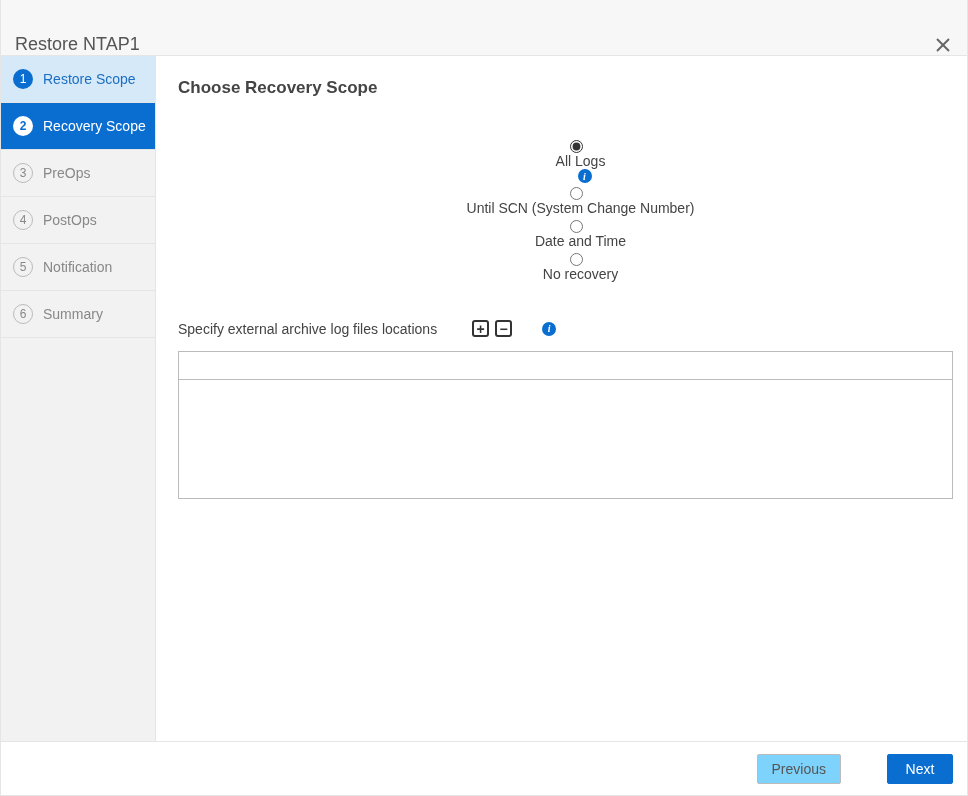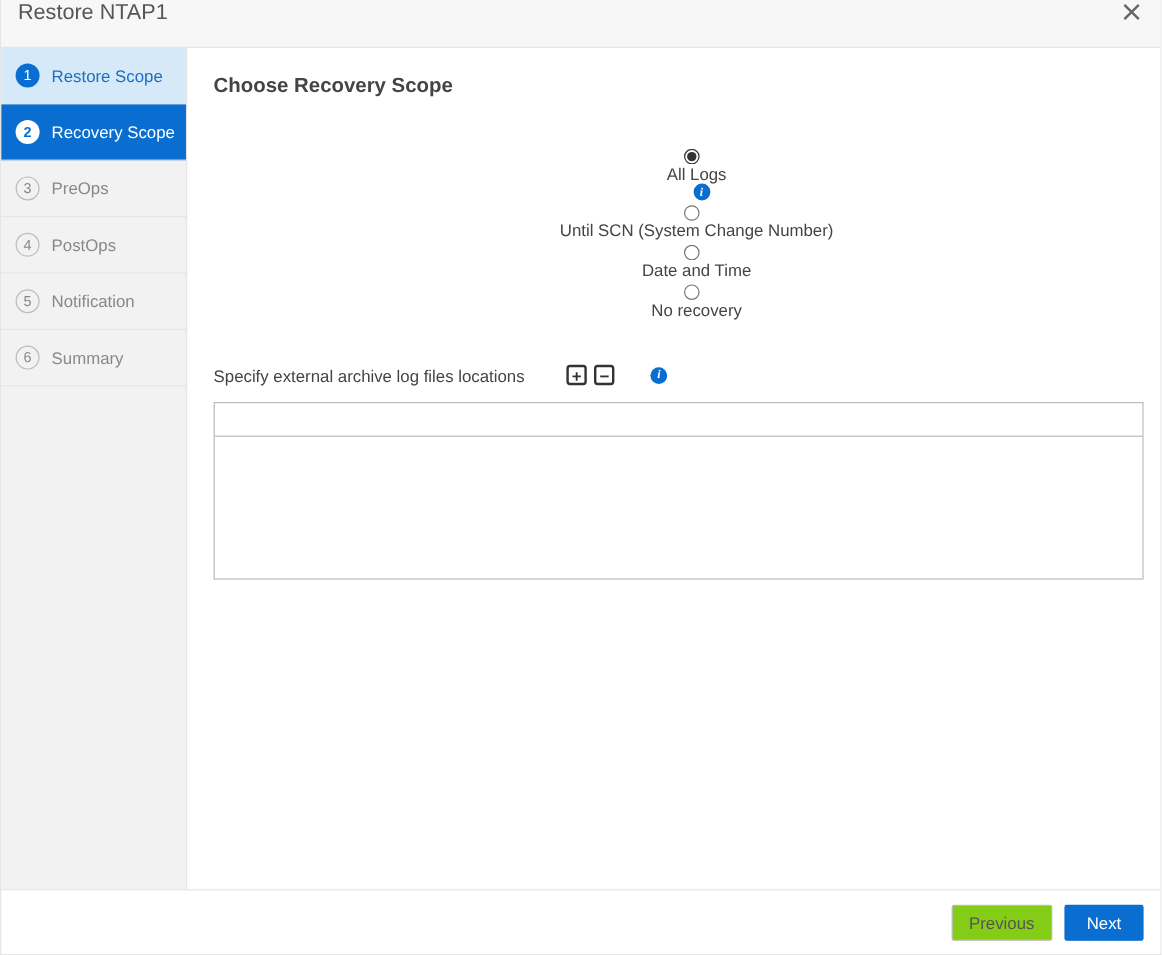--- a/index.html
+++ b/index.html
@@ -1,18 +1,18 @@
 <!DOCTYPE html>
 <html><head>
 <meta charset="utf-8">
 <style>
   * { box-sizing: border-box; margin: 0; padding: 0; }
   html, body { width: 968px; height: 796px; font-family: "Segoe UI", Arial, sans-serif; background: #fff; color: #333; }
   .dialog { width: 968px; height: 796px; display: flex; flex-direction: column; border: 1px solid #e5e5e5; border-top: none; }
-  .titlebar { height: 40px; display: flex; align-items: flex-start; justify-content: space-between; padding: 0 14px; border-bottom: 1px solid #e5e5e5; background: #f7f7f7; }
+  .titlebar { height: 56px; display: flex; align-items: flex-end; justify-content: space-between; padding: 0 14px; border-bottom: 1px solid #e5e5e5; background: #f7f7f7; }
   .titlebar-title { font-size: 18px; color: #555; font-weight: 400; }
   .close-btn { width: 20px; height: 20px; display: flex; align-items: center; justify-content: center; cursor: pointer; color: #666; }
   .close-btn svg { width: 14px; height: 14px; stroke: #666; stroke-width: 2; }
   .body { flex: 1; display: flex; overflow: hidden; }
   .sidebar { width: 157px; background: #f2f2f2; border-right: 1px solid #e5e5e5; }
   .step { height: 47px; display: flex; align-items: center; padding-left: 12px; border-bottom: 1px solid #e5e5e5; cursor: pointer; font-size: 14px; }
   .step .circle { width: 20px; height: 20px; border-radius: 50%; display: flex; align-items: center; justify-content: center; font-size: 12px; margin-right: 10px; }
   .step.completed { background: #d6e9f8; color: #1b6ec2; }
   .step.completed .circle { background: #0a6ed1; color: #fff; }
   .step.active { background: #0a6ed1; color: #fff; }
@@ -27,22 +27,22 @@
   .info-icon { width: 14px; height: 14px; border-radius: 50%; background: #0a6ed1; color: #fff; font-size: 10px; font-weight: bold; display: inline-flex; align-items: center; justify-content: center; margin-left: 8px; font-style: italic; font-family: Georgia, serif; }
   .archive-section { display: flex; align-items: center; gap: 35px; font-size: 14px; color: #444; margin-bottom: 14px; }
   .icon-btn { width: 17px; height: 17px; border-radius: 3px; display: flex; align-items: center; justify-content: center; cursor: pointer; border: 2px solid #333; background: #fff; }
   .icon-btn.plus::before { content: "+"; font-weight: bold; font-size: 14px; line-height: 1; color: #333; }
   .icon-btn.minus::before { content: "−"; font-weight: bold; font-size: 14px; line-height: 1; color: #333; }
   .icon-row { display: flex; align-items: center; gap: 6px; }
   .archive-box { border: 1px solid #bbb; height: 148px; width: 775px; background: #fff; }
   .archive-box .row { height: 28px; border-bottom: 1px solid #bbb; }
   .footer { height: 54px; border-top: 1px solid #e5e5e5; display: flex; align-items: center; justify-content: flex-end; padding-right: 14px; gap: 10px; }
   .btn { height: 30px; min-width: 66px; padding: 0 14px; font-size: 14px; border-radius: 2px; cursor: pointer; display: flex; align-items: center; justify-content: center; }
-  .btn-secondary { background: #84cc16; border: 1px solid #bbb; color: #555; }
-  .btn-primary { background: #0a6ed1; border: 1px solid #0a6ed1; color: #fff; }
+  .btn-secondary { background: #7dd3fc; border: 1px solid #bbb; color: #555; }
+  .btn-primary { background: #0a6ed1; border: 1px solid #0a6ed1; color: #fff; margin-left: 36px; }
 </style>
 </head>
 <body>
 
 <div class="dialog">
 
   <div class="titlebar">
     <div class="titlebar-title">Restore NTAP1</div>
     <div class="close-btn">
       <svg viewBox="0 0 14 14">

